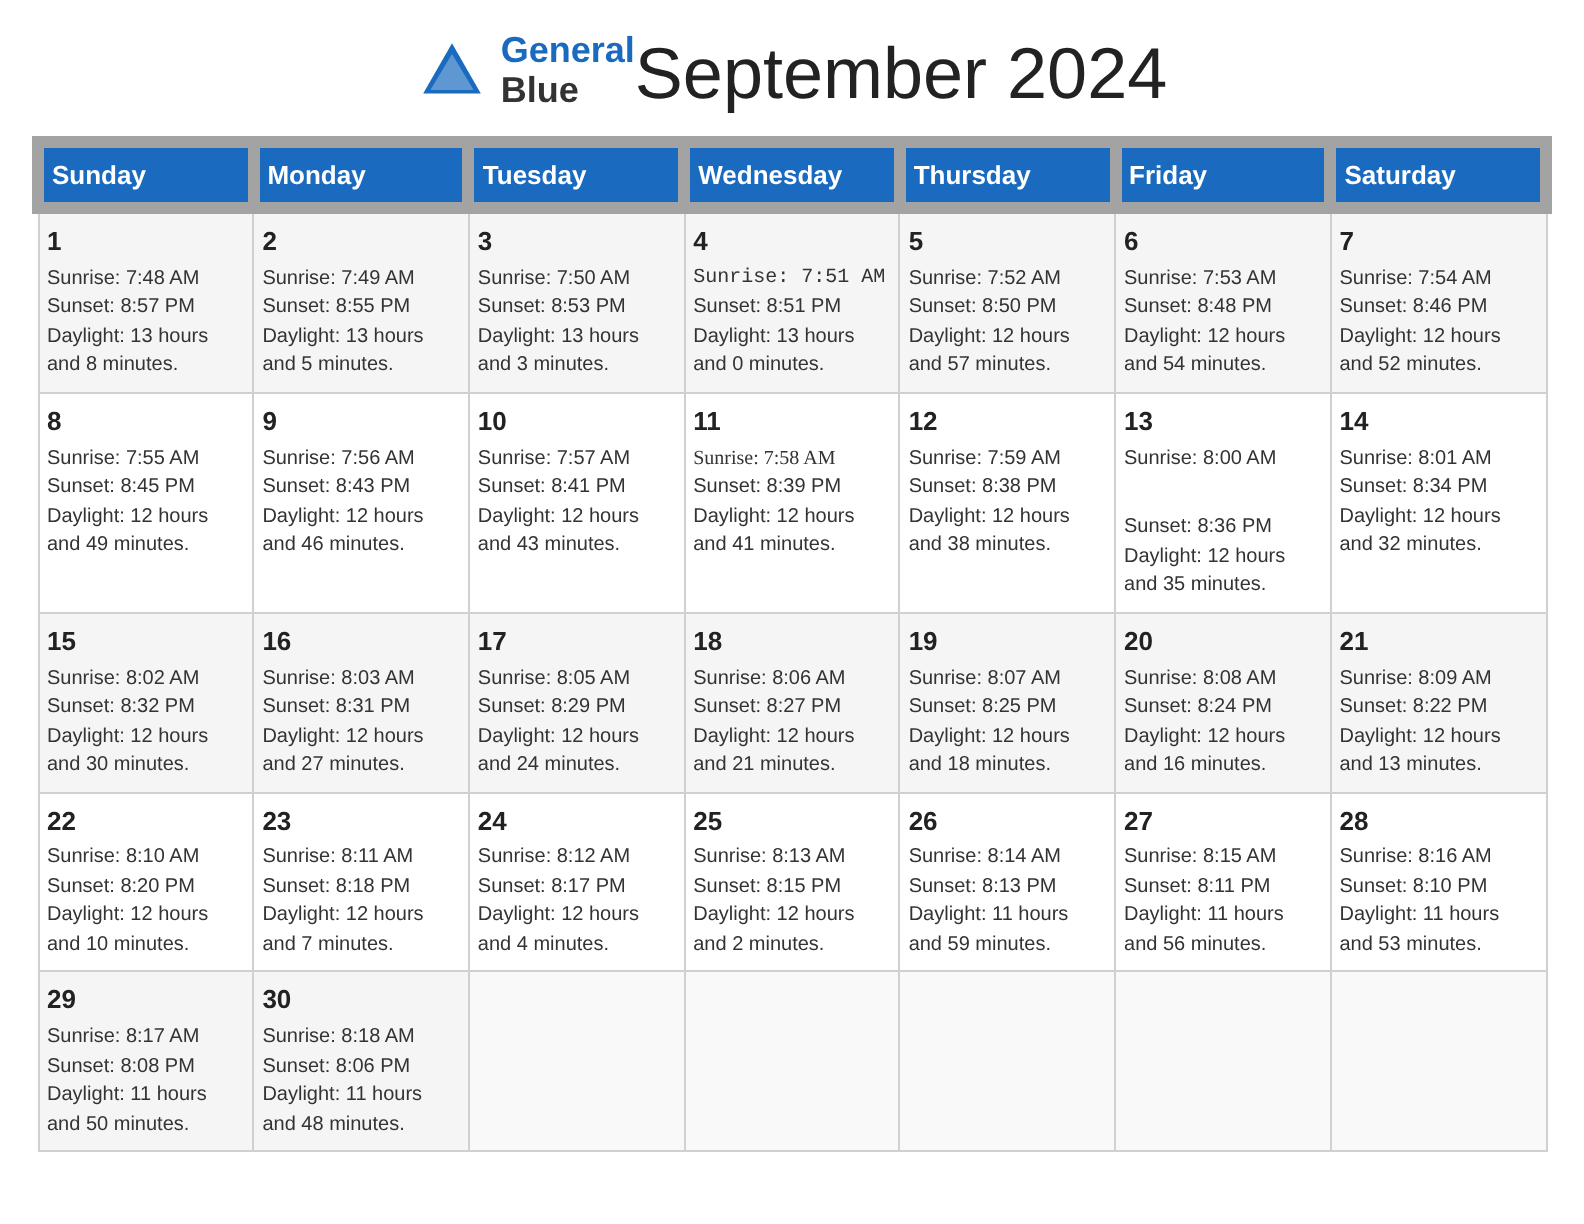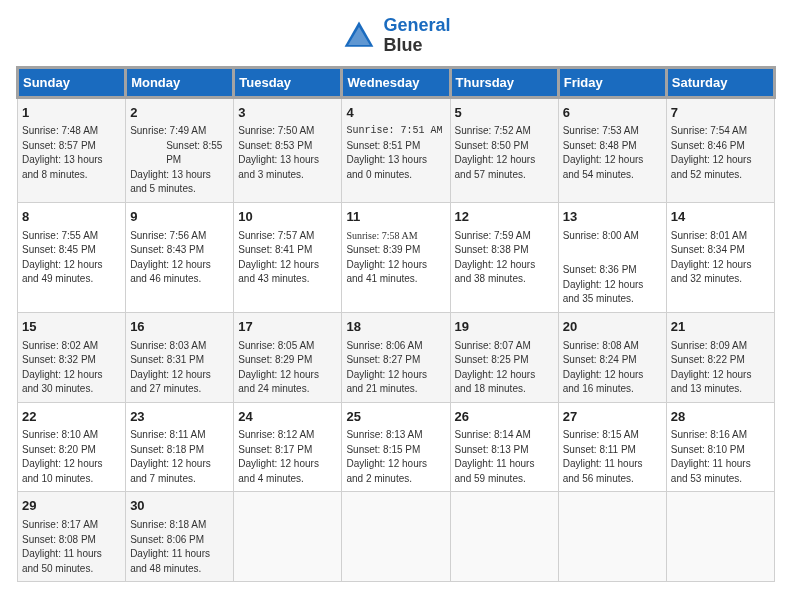--- a/index.html
+++ b/index.html
@@ -50,21 +50,21 @@
       border-collapse: collapse;
       font-size: 10.5px;
     }
     thead tr th {
       background: #1a6bbf;
       color: #fff;
       padding: 6px 4px;
       text-align: left;
       font-size: 13px;
       font-weight: bold;
-      border: 3px solid #a3a3a3;
+      border: 6px solid #a3a3a3;
     }
     tbody tr td {
       vertical-align: top;
       padding: 5px 4px;
       border: 1px solid #d0d0d0;
       width: calc(100% / 7);
       min-height: 80px;
       background: #fff;
       font-size: 10px;
       color: #333;
@@ -95,20 +95,21 @@
     <svg class="logo-icon" viewBox="0 0 40 40">
       <polygon points="20,4 36,32 4,32" fill="#1a6bbf"></polygon>
       <polygon points="20,10 32,30 8,30" fill="#fff" opacity="0.3"></polygon>
     </svg>
     <div class="logo-text">
       <span>General</span><br>
       <span style="color:#333;">Blue</span>
     </div>
   </div>
   <div class="title-area">
+    <div class="month-title">September 2024</div>
   </div>
 </div>
 
 <table>
   <thead>
     <tr>
     <th>Sunday</th>
         <th>Monday</th>
         <th>Tuesday</th>
         <th>Wednesday</th>
@@ -122,21 +123,21 @@
         <td>
           <span class="day-num">1</span>
           <span style="display: block;">Sunrise: 7:48 AM</span>
           <span style="display: block;">Sunset: 8:57 PM</span>
           <span style="display: block;">Daylight: 13 hours</span>
           <span style="display: block;">and 8 minutes.</span>
         </td>
         <td>
           <span class="day-num">2</span>
           <span style="display: block;">Sunrise: 7:49 AM</span>
-          <span style="display: block; margin-left: 36px;">Sunset: 8:55 PM</span>
+          <span style="display: block;">Sunset: 8:55 PM</span>
           <span style="display: block;">Daylight: 13 hours</span>
           <span style="display: block;">and 5 minutes.</span>
         </td>
         <td>
           <span class="day-num">3</span>
           <span style="display: block;">Sunrise: 7:50 AM</span>
           <span style="display: block;">Sunset: 8:53 PM</span>
           <span style="display: block;">Daylight: 13 hours</span>
           <span style="display: block;">and 3 minutes.</span>
         </td>

